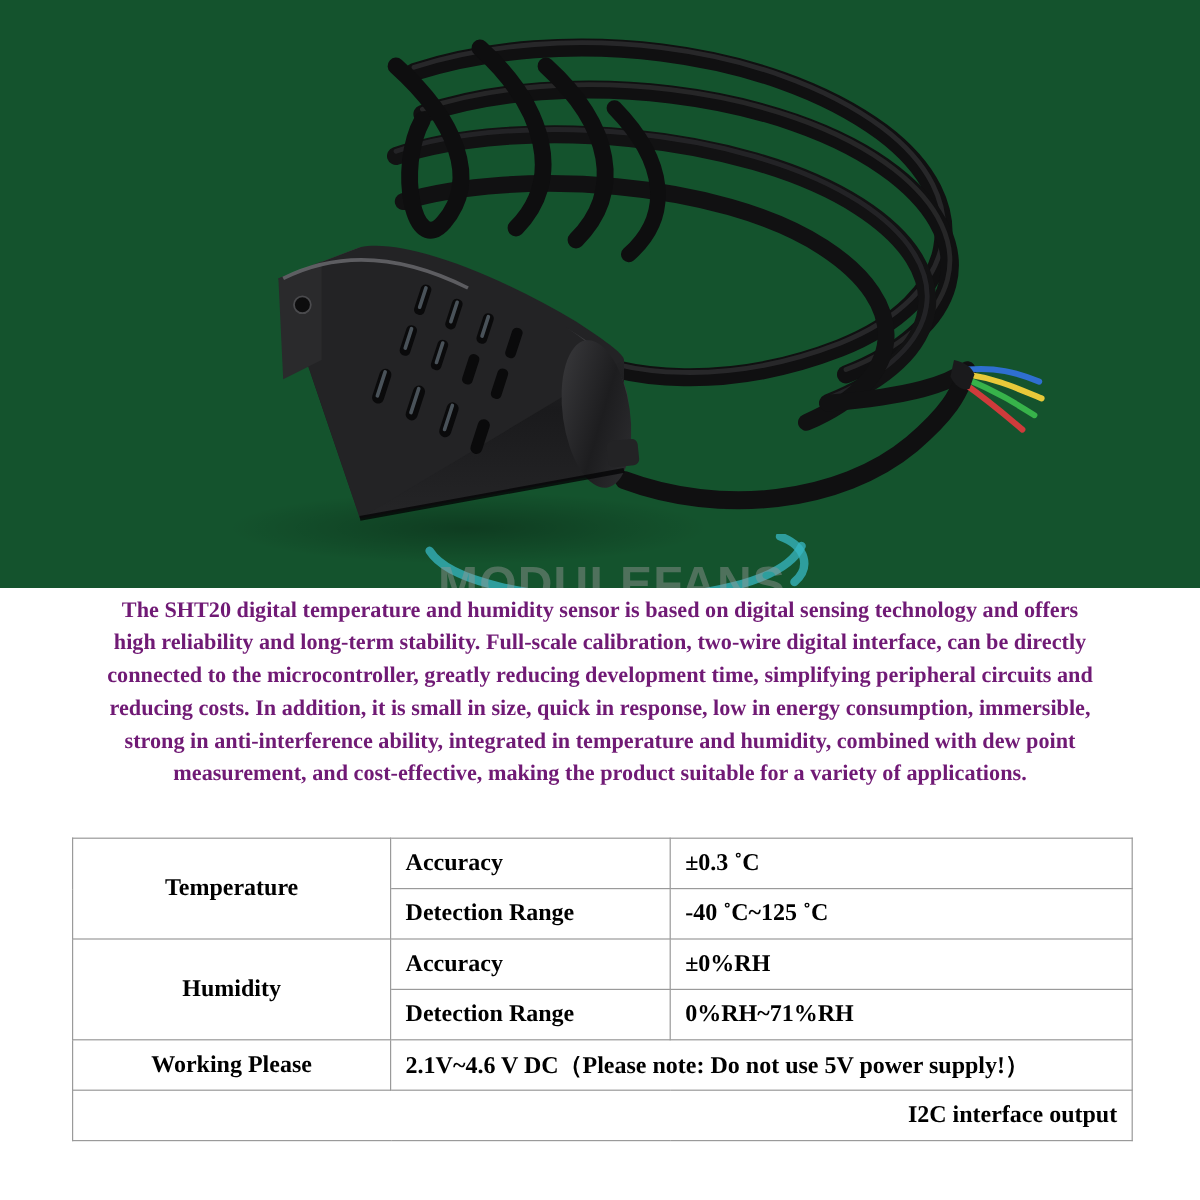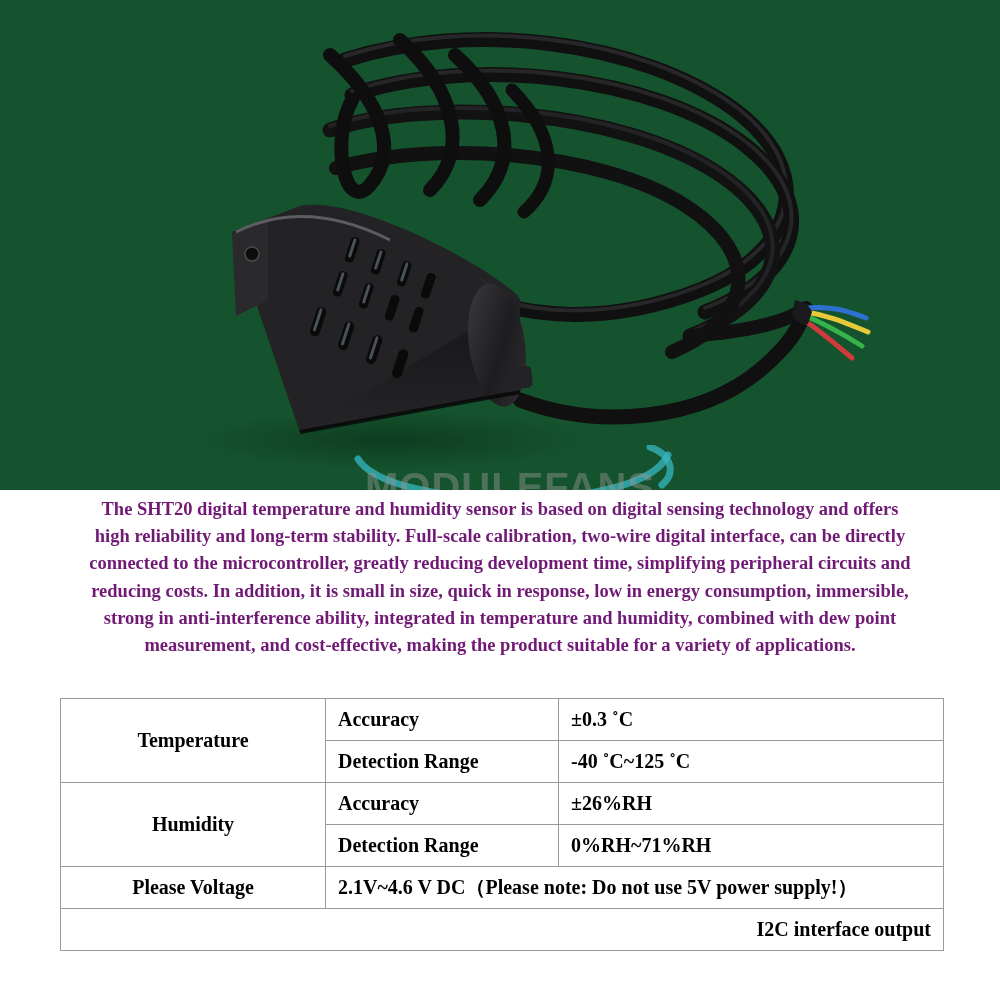--- a/index.html
+++ b/index.html
@@ -249,28 +249,28 @@
           <td class="sub">Accuracy</td>
           <td class="val">±0.3 ˚C</td>
         </tr>
         <tr>
           <td class="sub">Detection Range</td>
           <td class="val">-40 ˚C~125 ˚C</td>
         </tr>
         <tr>
           <td class="cat" rowspan="2">Humidity</td>
           <td class="sub">Accuracy</td>
-          <td class="val">±26%RH</td>
+          <td class="val">±0%RH</td>
         </tr>
         <tr>
           <td class="sub">Detection Range</td>
           <td class="val">0%RH~71%RH</td>
         </tr>
         <tr>
-          <td class="volt-label">Please Voltage</td>
+          <td class="volt-label">Working Please</td>
           <td class="volt-val" colspan="2">2.1V~4.6 V DC（Please note: Do not use 5V power supply!）</td>
         </tr>
         <tr>
           <td class="i2c" colspan="3">I2C interface output</td>
         </tr>
       </tbody>
     </table>
   </div>
 
 </div>

